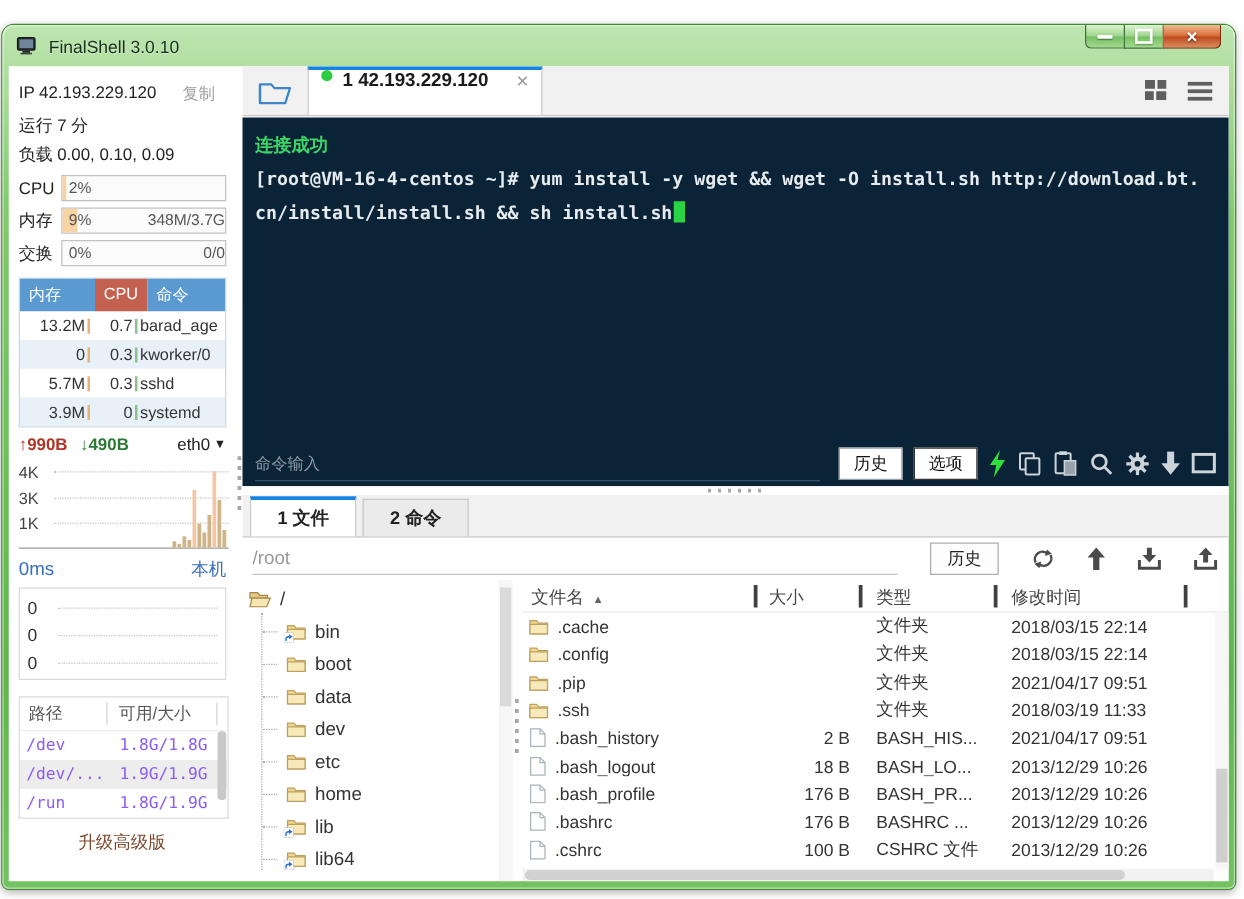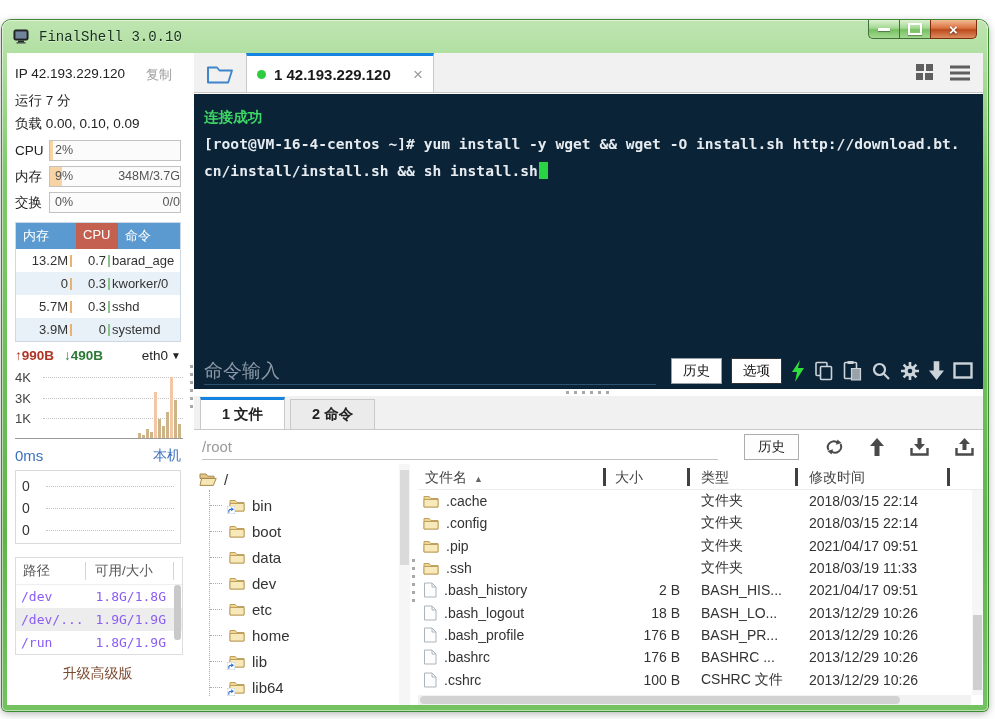--- a/index.html
+++ b/index.html
@@ -3,21 +3,21 @@
 <meta charset="utf-8">
 <style>
   html,body{margin:0;padding:0;background:#fff;}
   #canvas{position:relative;width:995px;height:719px;overflow:hidden;background:#fff;
           font-family:"Liberation Sans",sans-serif;-webkit-font-smoothing:antialiased;}
   
   .window{position:absolute;left:2px;top:20px;width:986px;height:691px;box-sizing:border-box;
     border-radius:9px 9px 5px 5px;padding:33px 5px 6px;
     background:linear-gradient(180deg,#bfe5b1,#7fca6c 22%,#5fb54c 75%,#74c261);
     box-shadow:0 0 0 1px #3e8a31, inset 0 0 0 1px rgba(255,255,255,.5), 0 2px 8px rgba(0,0,0,.35);}
-  .titlebar{position:absolute;top:0;left:0;right:0;height:33px;display:flex;align-items:center;padding-left:11px;box-sizing:border-box;font-family:Liberation Mono, monospace;}
+  .titlebar{position:absolute;top:0;left:0;right:0;height:33px;display:flex;align-items:center;padding-left:11px;box-sizing:border-box;}
   .title-text{font-size:14px;color:#15301a;margin-left:8px;text-shadow:0 1px 1px rgba(255,255,255,.55);}
   .win-controls{position:absolute;top:0;right:11px;display:flex;}
   .win-btn{height:19px;box-sizing:border-box;border:1px solid #41703a;border-top:none;
     display:flex;align-items:center;justify-content:center;cursor:default;}
   .btn-min,.btn-max{width:31px;background:linear-gradient(#ddf2d2,#a3d892 45%,#78c063 55%,#a2da90);}
   .btn-min{border-radius:0 0 0 5px;border-right:none;}
   .btn-max{border-right:none;}
   .btn-close{width:47px;border-radius:0 0 5px 0;border-color:#7c2c10;color:#fff;font-weight:bold;font-size:15px;
     background:linear-gradient(#f2bb93,#da7240 45%,#bd4b1e 55%,#dc8d60);text-shadow:0 1px 2px rgba(0,0,0,.55);}
   .glyph-min{width:12px;height:3px;background:#fff;box-shadow:0 1px 1px rgba(0,0,0,.4);}
@@ -80,36 +80,36 @@
   .upgrade{position:absolute;left:0;top:612px;width:181px;text-align:center;color:#7b4a2f;font-size:14px;cursor:pointer;}
   .sb-splitter{position:absolute;left:181px;top:0;width:6px;height:100%;}
   .dots-v{position:absolute;left:2px;top:312px;width:3px;height:46px;
     background:repeating-linear-gradient(180deg,#a8a8a8 0 3px,transparent 3px 8px);}
   
   .main{position:absolute;left:187px;top:0;right:0;bottom:0;}
   .tabbar{position:absolute;top:0;left:0;right:0;height:40px;background:#f1f1f1;border-bottom:1px solid #c9c9c9;
     display:flex;align-items:flex-end;box-sizing:border-box;}
   .folder-btn{width:52px;height:34px;display:flex;align-items:center;justify-content:center;margin-bottom:2px;cursor:pointer;}
   .session-tab{width:188px;height:39px;background:#fff;border:1px solid #c9c9c9;border-bottom:none;border-top:3px solid #1584e0;
-    display:flex;align-items:center;gap:8px;padding:0 10px;box-sizing:border-box;cursor:pointer;}
+    display:flex;gap:8px;padding:0 10px;box-sizing:border-box;cursor:pointer;}
   .dot{width:9px;height:9px;border-radius:50%;background:#2ecc40;}
   .session-label{font-weight:bold;font-size:15px;color:#1a1a1a;}
   .tab-close{margin-left:auto;color:#9a9a9a;font-size:17px;line-height:1;cursor:pointer;}
   .tab-right{margin-left:auto;display:flex;align-items:center;gap:13px;margin-right:13px;margin-bottom:11px;}
   .tab-right span{cursor:pointer;display:flex;}
   
   .terminal{position:absolute;top:41px;left:0;right:0;height:295px;background:#0b2337;}
   .term-lines{padding:9px 10px 0;font-family:"DejaVu Sans Mono",monospace;font-size:14.6px;font-weight:700;line-height:27px;}
   .tline{white-space:pre;}
   .tl-green{color:#3dd565;}
   .tl-white{color:#e6ebf0;}
   .cursor{display:inline-block;width:9px;height:17px;background:#2ad344;vertical-align:-3px;margin-left:1px;}
   .term-toolbar{position:absolute;left:0;right:0;bottom:0;height:37px;display:flex;align-items:center;gap:9px;
     padding:0 10px;box-sizing:border-box;}
-  .cmd-input{flex:1;color:#8a98a6;font-size:19px;border-bottom:1px solid #2e5170;height:27px;line-height:27px;margin-right:6px;cursor:text;}
+  .cmd-input{flex:1;color:#8a98a6;font-size:13px;border-bottom:1px solid #2e5170;height:27px;line-height:27px;margin-right:6px;cursor:text;}
   .tbtn{background:#fff;border:1px solid #97a0a8;color:#111;font-size:13.5px;padding:3px 11px;cursor:pointer;}
   .tbtn.focused{border:1px solid #333;box-shadow:0 0 0 1px #fff inset;}
   .ticon{display:flex;align-items:center;cursor:pointer;}
   .h-splitter{position:absolute;top:336px;left:0;right:0;height:7px;background:#fff;}
   .dots-h{position:absolute;left:50%;top:2px;width:46px;height:3px;margin-left:-23px;
     background:repeating-linear-gradient(90deg,#a8a8a8 0 3px,transparent 3px 8px);}
   
   .file-tabs{position:absolute;top:343px;left:0;right:0;height:34px;background:#f1f1f1;border-bottom:1px solid #c9c9c9;
     display:flex;align-items:flex-end;box-sizing:border-box;}
   .ftab{height:32px;box-sizing:border-box;display:flex;align-items:center;padding:0 21px;font-size:14.5px;font-weight:bold;

